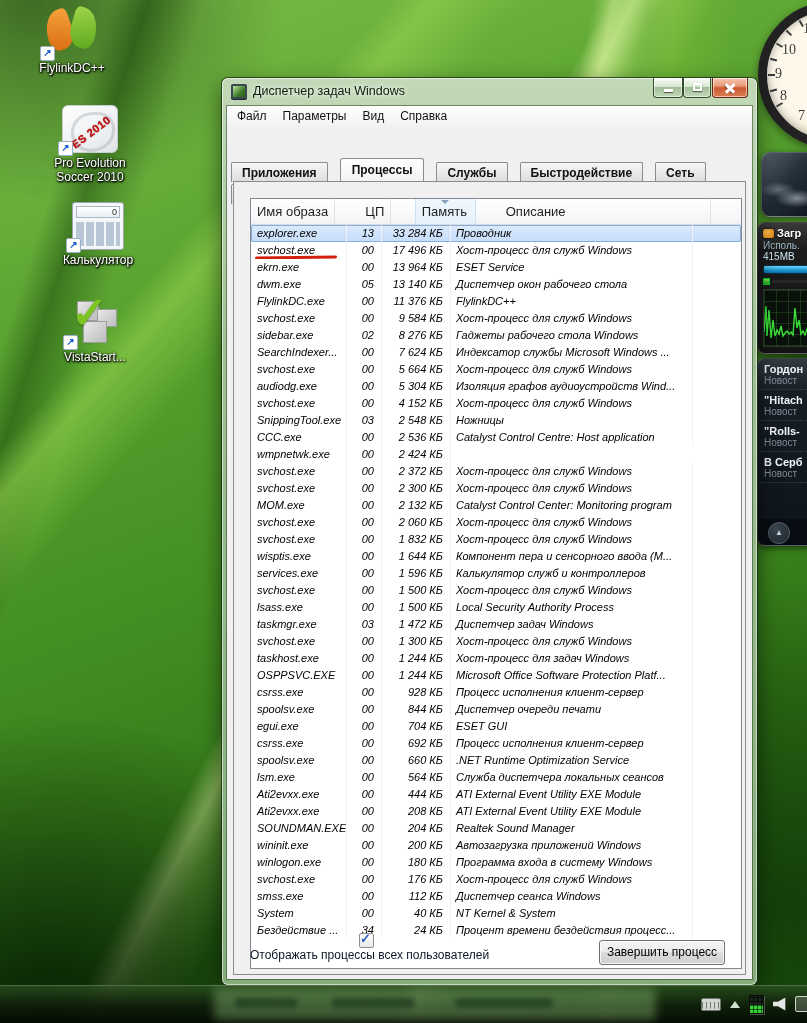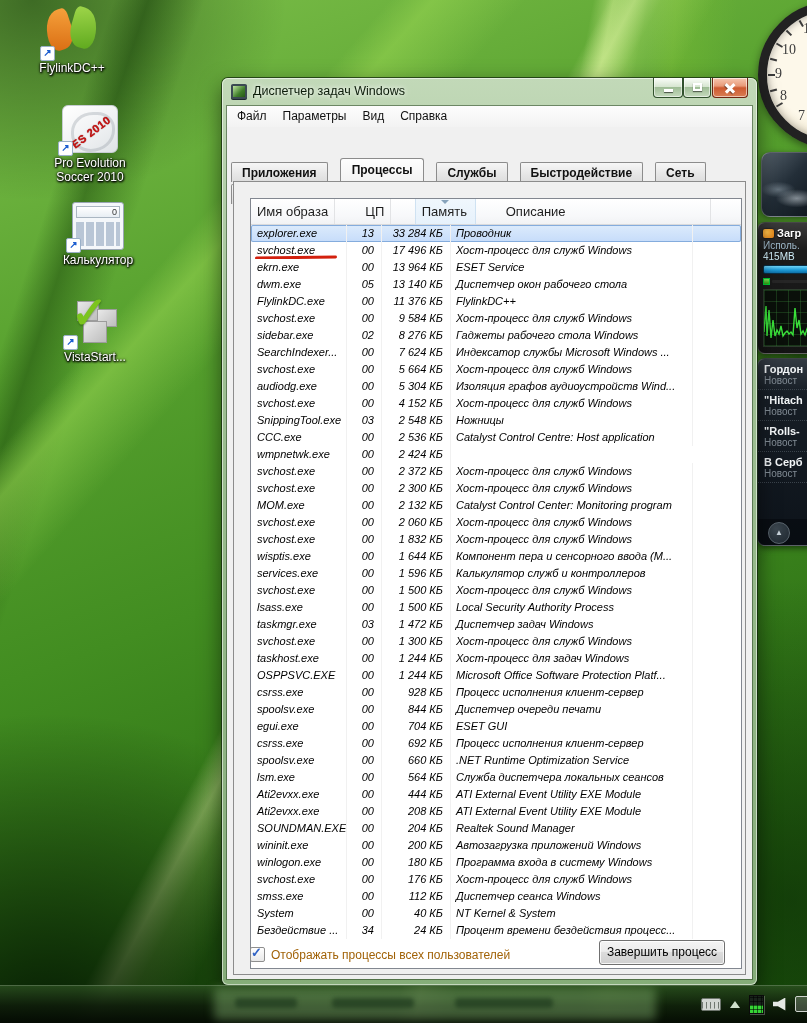--- a/index.html
+++ b/index.html
@@ -162,21 +162,21 @@
   .prow{display:flex;height:17px;line-height:17px;position:relative;}
   .prow .cell{box-sizing:border-box;white-space:nowrap;overflow:hidden;border-right:1px solid #f1f1f1;}
   .prow .c-name{padding-left:6px;position:relative;}
   .prow .c-cpu{text-align:right;padding-right:7px;}
   .prow .c-mem{text-align:right;padding-right:7px;}
   .prow .c-desc{padding-left:5px;}
   .prow.selected{background:linear-gradient(#dcebfc,#c6dcfa);box-shadow:inset 0 0 0 1px #84acdd;border-radius:2px;}
   .red-underline{position:absolute;left:4px;top:14px;width:82px;height:3px;background:#d3200e;
     border-radius:2px;transform:rotate(-.7deg);}
 
-  .tm-footer-check{position:absolute;left:16px;bottom:12px;display:flex;align-items:center;font-size:12px;color:#a16207;}
+  .tm-footer-check{position:absolute;left:16px;bottom:12px;display:flex;align-items:center;font-size:12px;color:#0f172a;flex-direction:column;}
   .checkbox{width:13px;height:13px;background:linear-gradient(#fefefe,#e8e8e8);border:1px solid #8e8e8e;
     border-radius:2px;position:relative;margin-right:6px;}
   .checkbox.checked::after{content:"\2713";position:absolute;left:0px;top:-3px;font-size:13px;font-weight:bold;
     color:#3163c5;}
   .end-btn{position:absolute;right:20px;bottom:9px;width:124px;height:23px;border:1px solid #707070;border-radius:3px;
     background:linear-gradient(#f4f4f4,#ececec 45%,#dcdcdc 50%,#cfcfcf);font-size:12px;color:#000;
     text-align:center;line-height:22px;box-shadow:inset 0 0 0 1px rgba(255,255,255,.8);}
 
   
   .taskbar{position:absolute;left:0;bottom:0;width:100%;height:38px;

